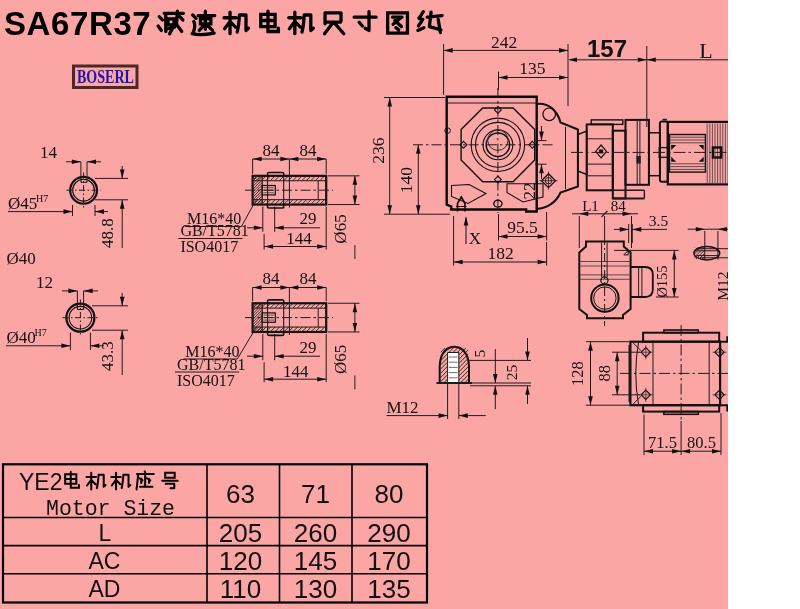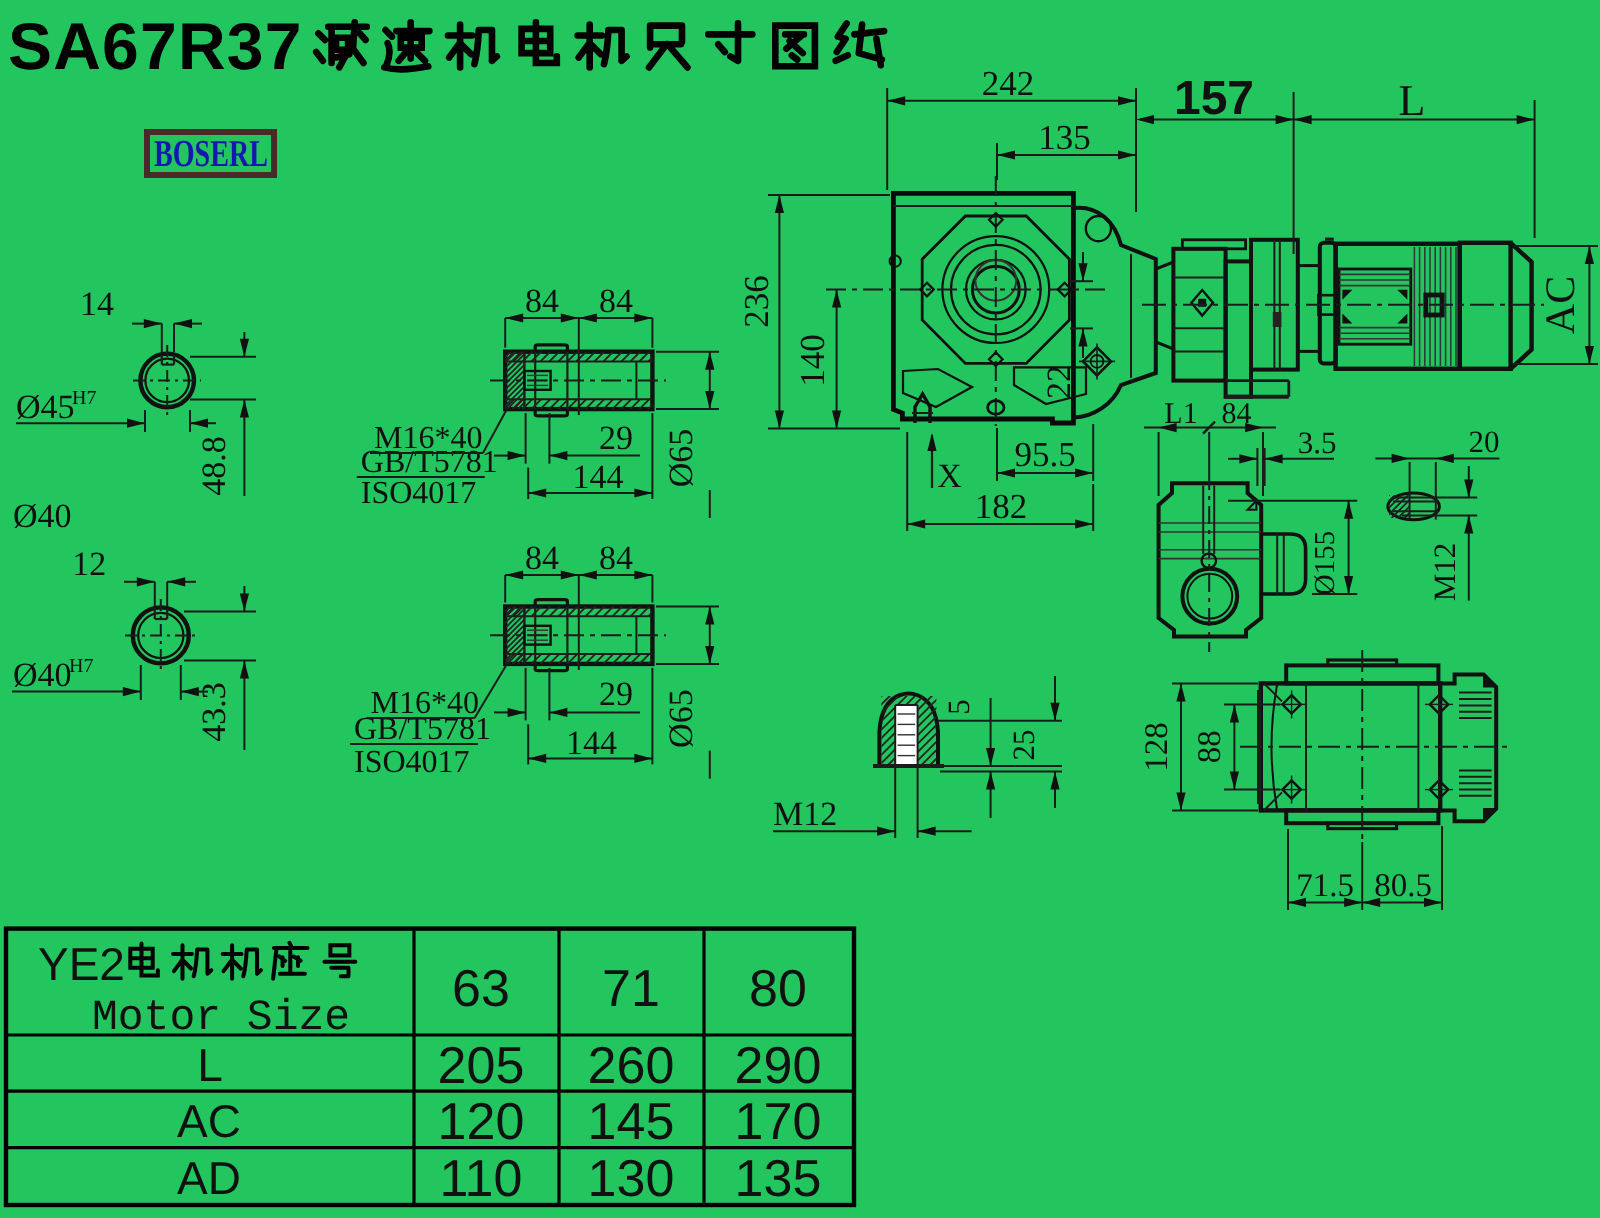--- a/index.html
+++ b/index.html
@@ -1,16 +1,16 @@
 <!DOCTYPE html>
 <html><head>
 <meta charset="utf-8">
 <style>
 html,body{margin:0;padding:0;background:#fff;}
-#page{width:800px;height:609px;position:relative;background:#22c55e;overflow:hidden;}
+#page{width:728px;height:609px;position:relative;background:#fca5a5;overflow:hidden;}
 text{dominant-baseline:alphabetic;}
 </style>
 </head>
 <body>
 <div id="page">
 <svg width="800" height="609" viewBox="0 0 800 609">
 
 <text x="4" y="34.5" font-family="Liberation Sans" font-size="33" font-weight="bold" fill="#000" text-anchor="start" letter-spacing="0.6">SA67R37</text>
 <path transform="translate(157,9.5) scale(0.275)" d="M8,26 L20,38 M4,60 L16,76 M26,14 L96,14 M32,14 L32,80 M40,34 H62 V56 H40 Z M40,70 L64,64 M74,6 L71,54 M71,54 L90,80 M60,62 L46,88 M83,26 L94,38" fill="none" stroke="#000" stroke-width="12.0" stroke-linecap="round"></path>
 <path transform="translate(189.4,9.5) scale(0.275)" d="M12,20 L24,32 M16,44 Q24,58 14,84 M10,88 Q40,96 90,86 M58,6 L58,72 M32,22 L92,22 M40,34 H78 V52 H40 Z M56,52 L36,76 M60,52 L84,76" fill="none" stroke="#000" stroke-width="12.0" stroke-linecap="round"></path>

